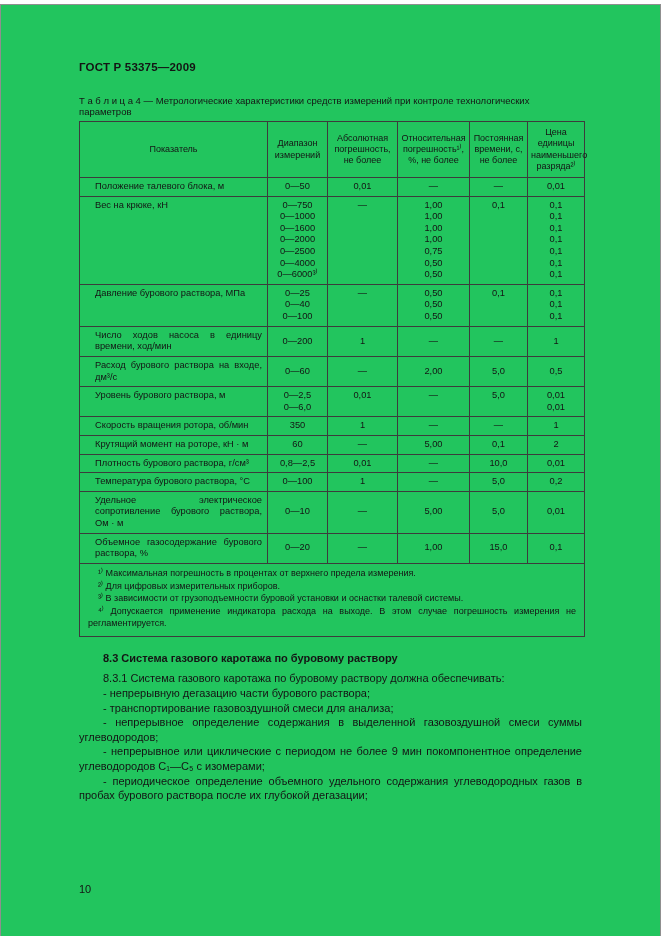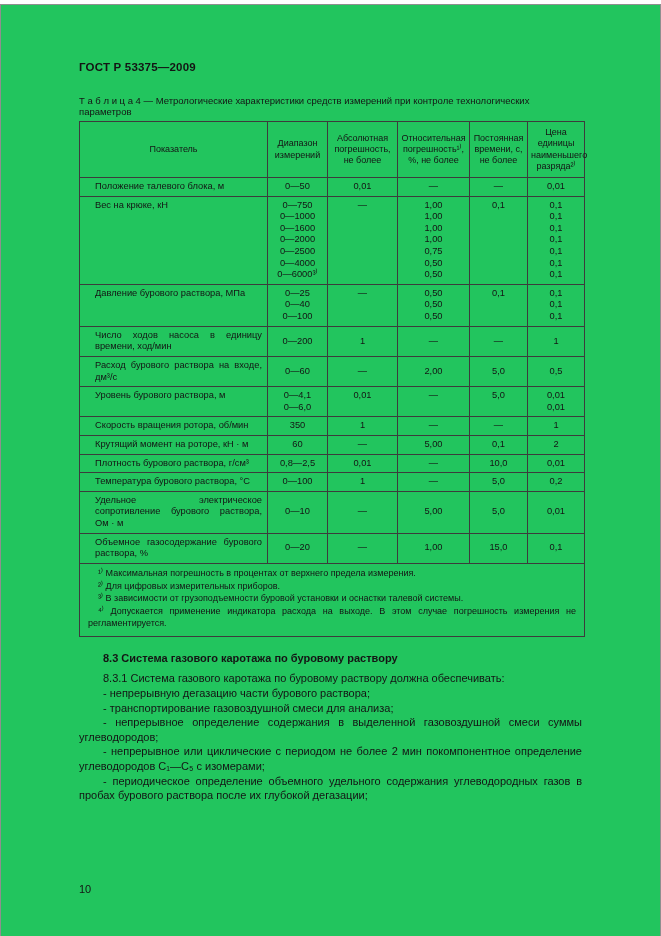--- a/index.html
+++ b/index.html
@@ -122,21 +122,21 @@
         <tr>
           <td class="ind">Расход бурового раствора на входе, дм³/с</td>
           <td>0—60</td>
           <td>—</td>
           <td>2,00</td>
           <td>5,0</td>
           <td>0,5</td>
         </tr>
         <tr class="vtop">
           <td class="ind">Уровень бурового раствора, м</td>
-          <td>0—4,1
+          <td>0—2,5
 0—6,0</td>
           <td>0,01</td>
           <td>—</td>
           <td>5,0</td>
           <td>0,01
 0,01</td>
         </tr>
         <tr>
           <td class="ind">Скорость вращения ротора, об/мин</td>
           <td>350</td>
@@ -194,19 +194,19 @@
           </td>
         </tr>
       </tbody>
     </table>
 
     <h2 class="sec">8.3  Система газового каротажа по буровому раствору</h2>
     <p class="body">8.3.1  Система газового каротажа по буровому раствору должна обеспечивать:</p>
     <p class="body">-  непрерывную дегазацию части бурового раствора;</p>
     <p class="body">-  транспортирование газовоздушной смеси для анализа;</p>
     <p class="body">-  непрерывное определение содержания в выделенной газовоздушной смеси суммы углеводородов;</p>
-    <p class="body">-  непрерывное или циклические с периодом не более 2 мин покомпонентное определение углеводородов С₁—С₅ с изомерами;</p>
+    <p class="body">-  непрерывное или циклические с периодом не более 9 мин покомпонентное определение углеводородов С₁—С₅ с изомерами;</p>
     <p class="body">-  периодическое определение объемного удельного содержания углеводородных газов в пробах бурового раствора после их глубокой дегазации;</p>
 
   </div>
 
   <div class="pagenum">10</div>
 </div>
 
 </body></html>

